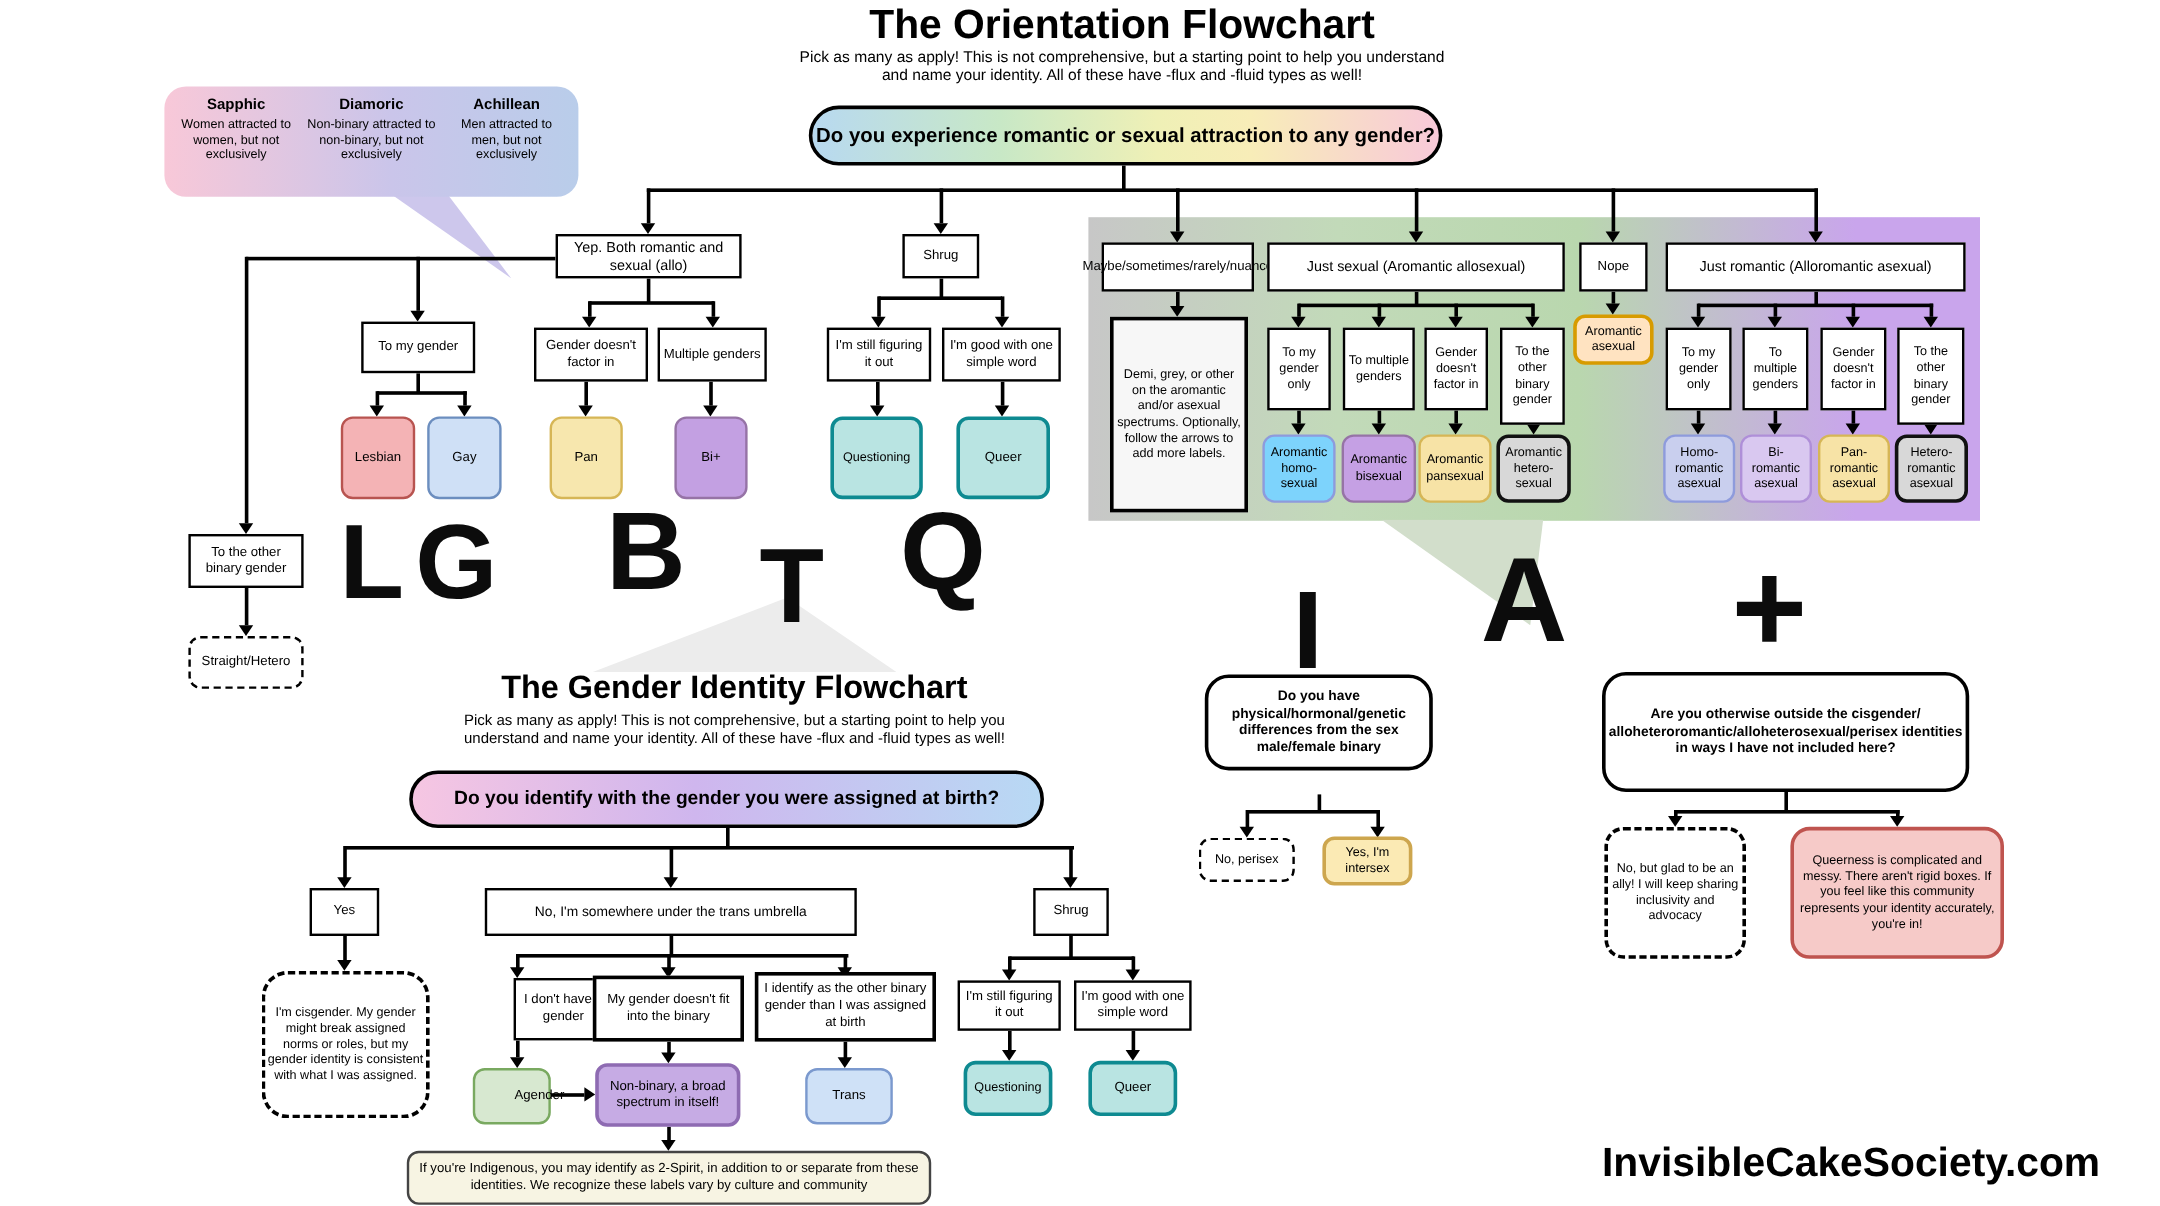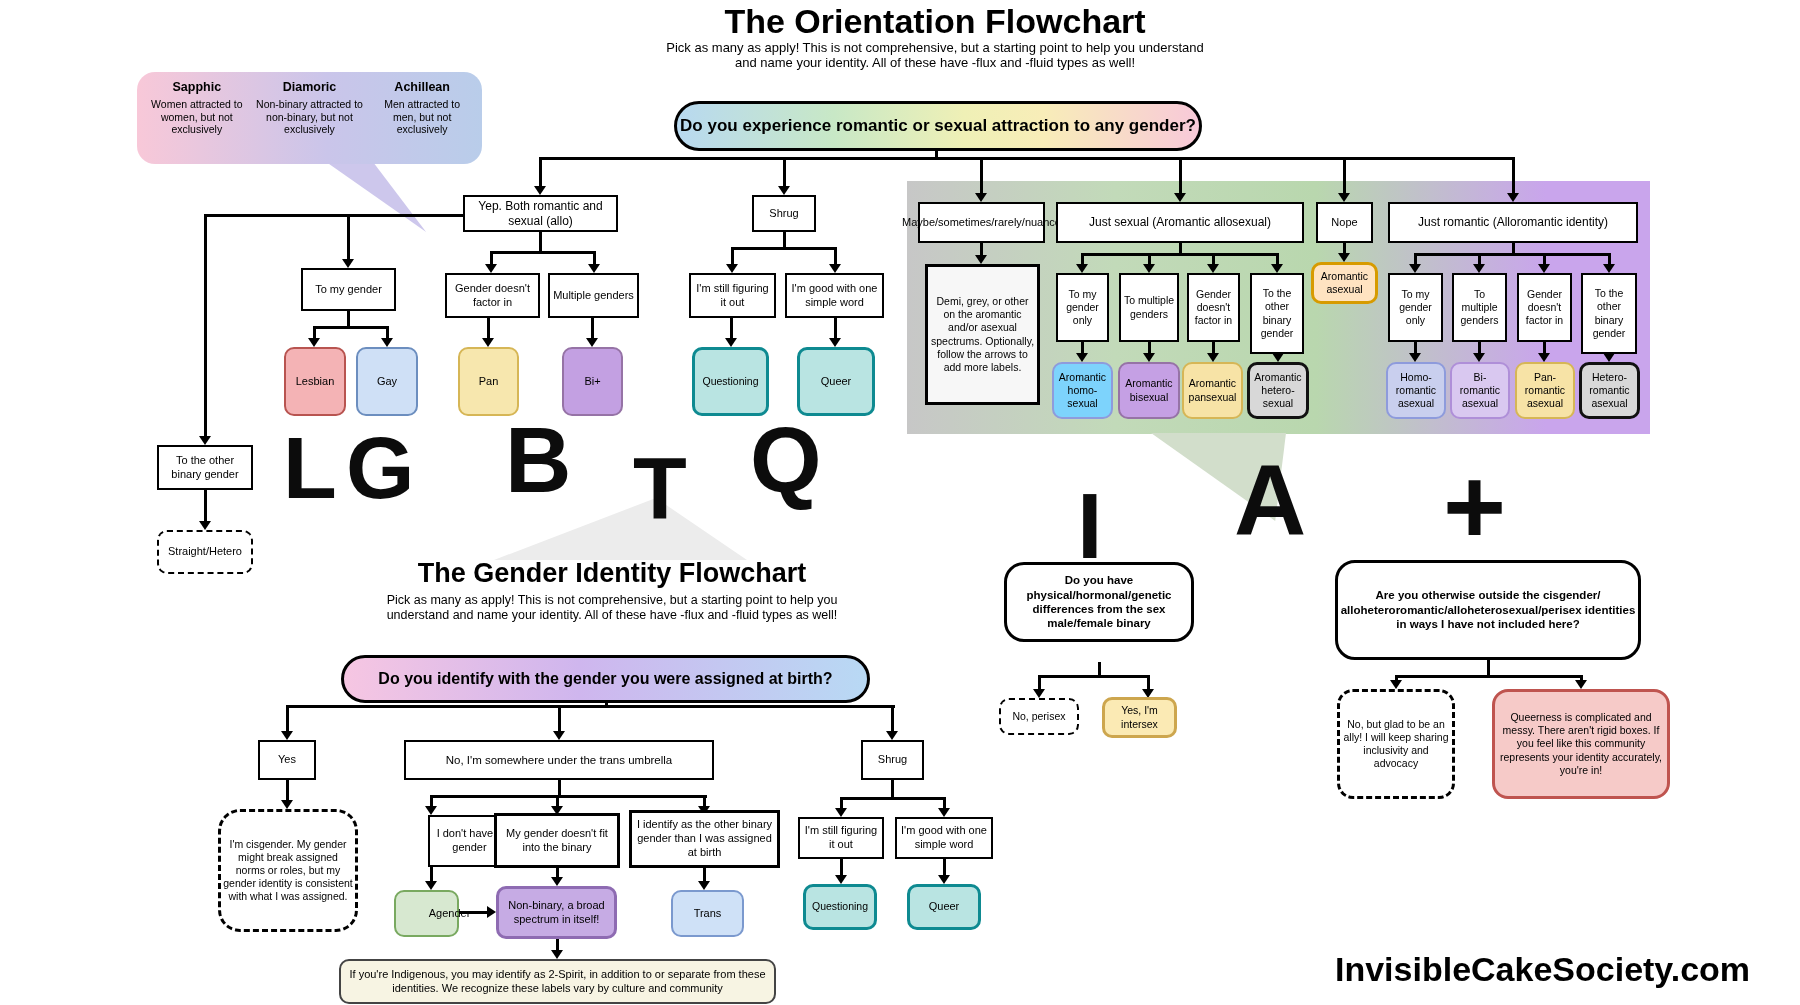--- a/index.html
+++ b/index.html
@@ -15,21 +15,21 @@
   .dash{border-style:dashed;}
   .vl{position:absolute;width:3px;background:#000;z-index:2;}
   .hl{position:absolute;height:3px;background:#000;z-index:2;}
   .ad{position:absolute;width:0;height:0;border-left:6px solid transparent;
       border-right:6px solid transparent;border-top:9px solid #000;z-index:2;}
   .ar{position:absolute;width:0;height:0;border-top:6px solid transparent;
       border-bottom:6px solid transparent;border-left:9px solid #000;z-index:2;}
   .letter{position:absolute;font-weight:bold;color:#0c0c0c;line-height:1;z-index:1;}
   .pill{position:absolute;box-sizing:border-box;border:3px solid #000;border-radius:26px;
         display:flex;align-items:center;justify-content:center;text-align:left;
-        font-weight:bold;z-index:3;margin-top:13px;}
+        font-weight:bold;z-index:3;}
   .ttl{position:absolute;text-align:center;font-weight:bold;z-index:3;}
   .sub{position:absolute;text-align:center;font-size:13px;line-height:1.18;z-index:3;}
   .tail{position:absolute;z-index:1;}
 </style>
 </head>
 <body>
 
 <div id="canvas">
 
   <div class="tail" style="left:907px;top:181px;width:743px;height:253px;
@@ -163,22 +163,22 @@
   <div class="bx" style="left:157px;top:445px;width:96px;height:45px;">To the other binary gender</div>
   <div class="bx dash rb" style="left:157px;top:530px;width:96px;height:44px;">Straight/Hetero</div>
   <div class="bx" style="left:752px;top:195px;width:64px;height:37px;">Shrug</div>
   <div class="bx" style="left:689px;top:273px;width:87px;height:45px;">I'm still figuring it out</div>
   <div class="bx" style="left:785px;top:273px;width:99px;height:45px;">I'm good with one simple word</div>
   <div class="bx rb" style="left:692px;top:347px;width:77px;height:69px;background:#b9e4e2;border-color:#0e8a91;border-width:3px;font-size:10.5px;">Questioning</div>
   <div class="bx rb" style="left:797px;top:347px;width:78px;height:69px;background:#b9e4e2;border-color:#0e8a91;border-width:3px;">Queer</div>
   <div class="bx" style="left:918px;top:202px;width:127px;height:41px;">Maybe/sometimes/rarely/nuance</div>
   <div class="bx" style="left:1056px;top:202px;width:248px;height:41px;font-size:12px;">Just sexual (Aromantic allosexual)</div>
   <div class="bx" style="left:1316px;top:202px;width:57px;height:41px;">Nope</div>
-  <div class="bx" style="left:1388px;top:202px;width:250px;height:41px;font-size:12px;">Just romantic (Alloromantic identity)</div>
-  <div class="bx" style="left:925px;top:264px;width:115px;height:141px;font-size:10.5px;border-width:3px;background:#f7f7f7;">Demi, grey, or other on the aromantic and/or asexual spectrums. Optionally, follow the arrows to add more labels.</div>
+  <div class="bx" style="left:1388px;top:202px;width:250px;height:41px;font-size:12px;">Just romantic (Alloromantic asexual)</div>
+  <div class="bx" style="left:925px;top:264px;width:115px;height:163px;font-size:10.5px;border-width:3px;background:#f7f7f7;">Demi, grey, or other on the aromantic and/or asexual spectrums. Optionally, follow the arrows to add more labels.</div>
   <div class="bx" style="left:1056px;top:273px;width:53px;height:69px;font-size:10.5px;">To my gender only</div>
   <div class="bx" style="left:1119px;top:273px;width:60px;height:69px;font-size:10.5px;">To multiple genders</div>
   <div class="bx" style="left:1187px;top:273px;width:53px;height:69px;font-size:10.5px;">Gender doesn't factor in</div>
   <div class="bx" style="left:1250px;top:273px;width:54px;height:81px;font-size:10.5px;">To the other binary gender</div>
   <div class="bx rb" style="left:1052px;top:362px;width:61px;height:57px;font-size:10.5px;background:#7dd3fc;border-color:#8e9bdc;">Aromantic homo-sexual</div>
   <div class="bx rb" style="left:1118px;top:362px;width:62px;height:57px;font-size:10.5px;background:#c5a0e4;border-color:#9673a6;">Aromantic bisexual</div>
   <div class="bx rb" style="left:1182px;top:362px;width:61px;height:57px;font-size:10.5px;background:#f7e3a6;border-color:#d6b656;">Aromantic pansexual</div>
   <div class="bx rb" style="left:1247px;top:362px;width:62px;height:57px;font-size:10.5px;background:#d8d8d8;border-color:#111;border-width:3px;">Aromantic hetero-sexual</div>
   <div class="bx rb" style="left:1311px;top:262px;width:67px;height:42px;font-size:10.5px;background:#ffe3c1;border-color:#d79b00;border-width:3px;">Aromantic asexual</div>
   <div class="bx" style="left:1388px;top:273px;width:55px;height:69px;font-size:10.5px;">To my gender only</div>

